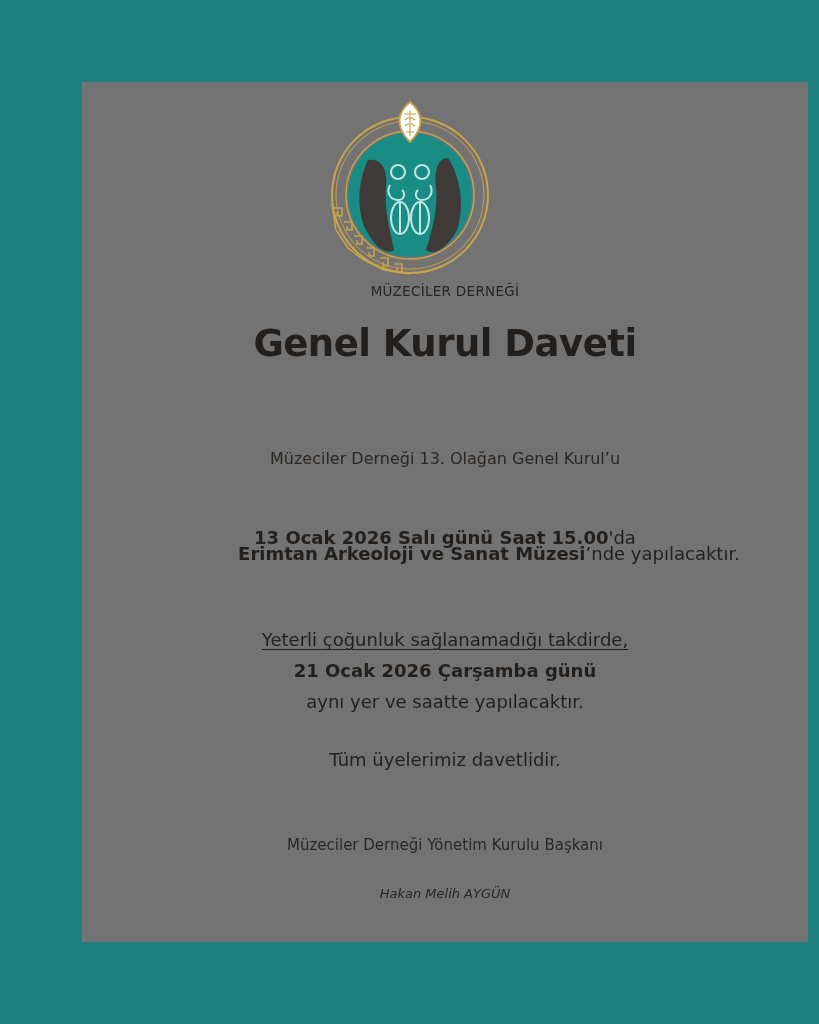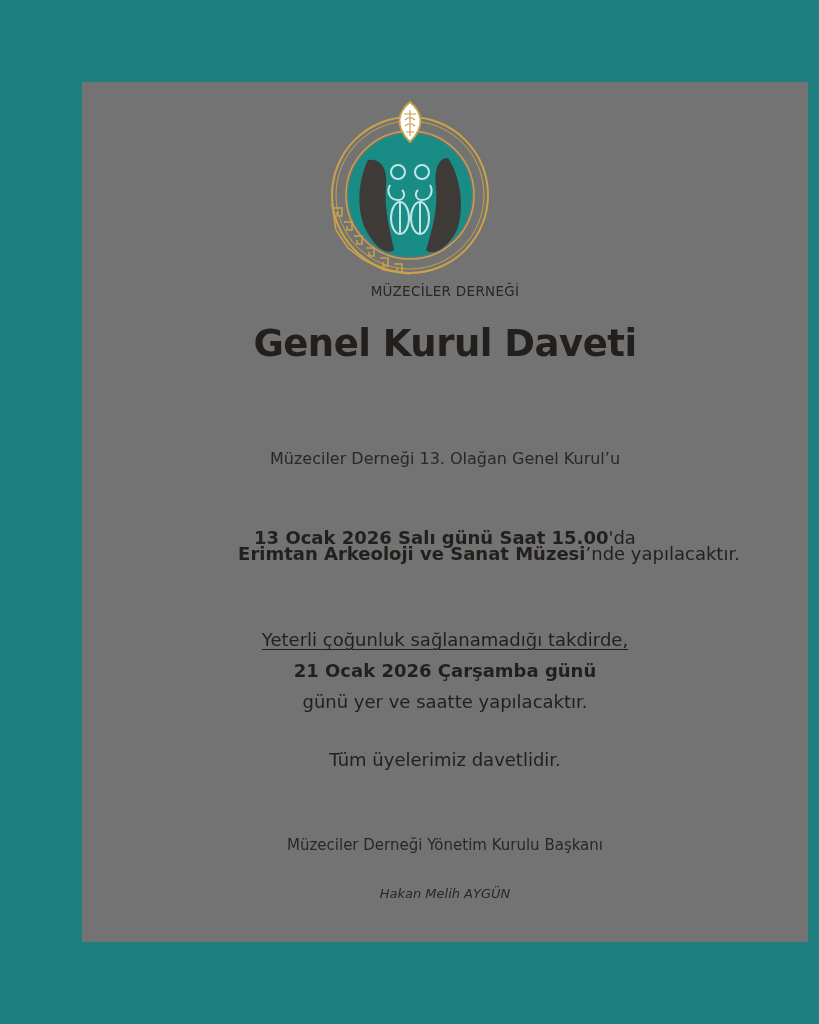--- a/index.html
+++ b/index.html
@@ -89,19 +89,19 @@
   </div>
 
   <div class="abs line l3">
     <span class="u">Yeterli çoğunluk sağlanamadığı takdirde,</span>
   </div>
 
   <div class="abs line l4">
     <b>21 Ocak 2026 Çarşamba günü</b>
   </div>
 
-  <div class="abs line l5">günü yer ve saatte yapılacaktır.</div>
+  <div class="abs line l5">aynı yer ve saatte yapılacaktır.</div>
 
   <div class="abs line l6">Tüm üyelerimiz davetlidir.</div>
 
   <div class="abs sig1">Müzeciler Derneği Yönetim Kurulu Başkanı</div>
   <div class="abs sig2">Hakan Melih AYGÜN</div>
 </div>
 
 </body></html>

